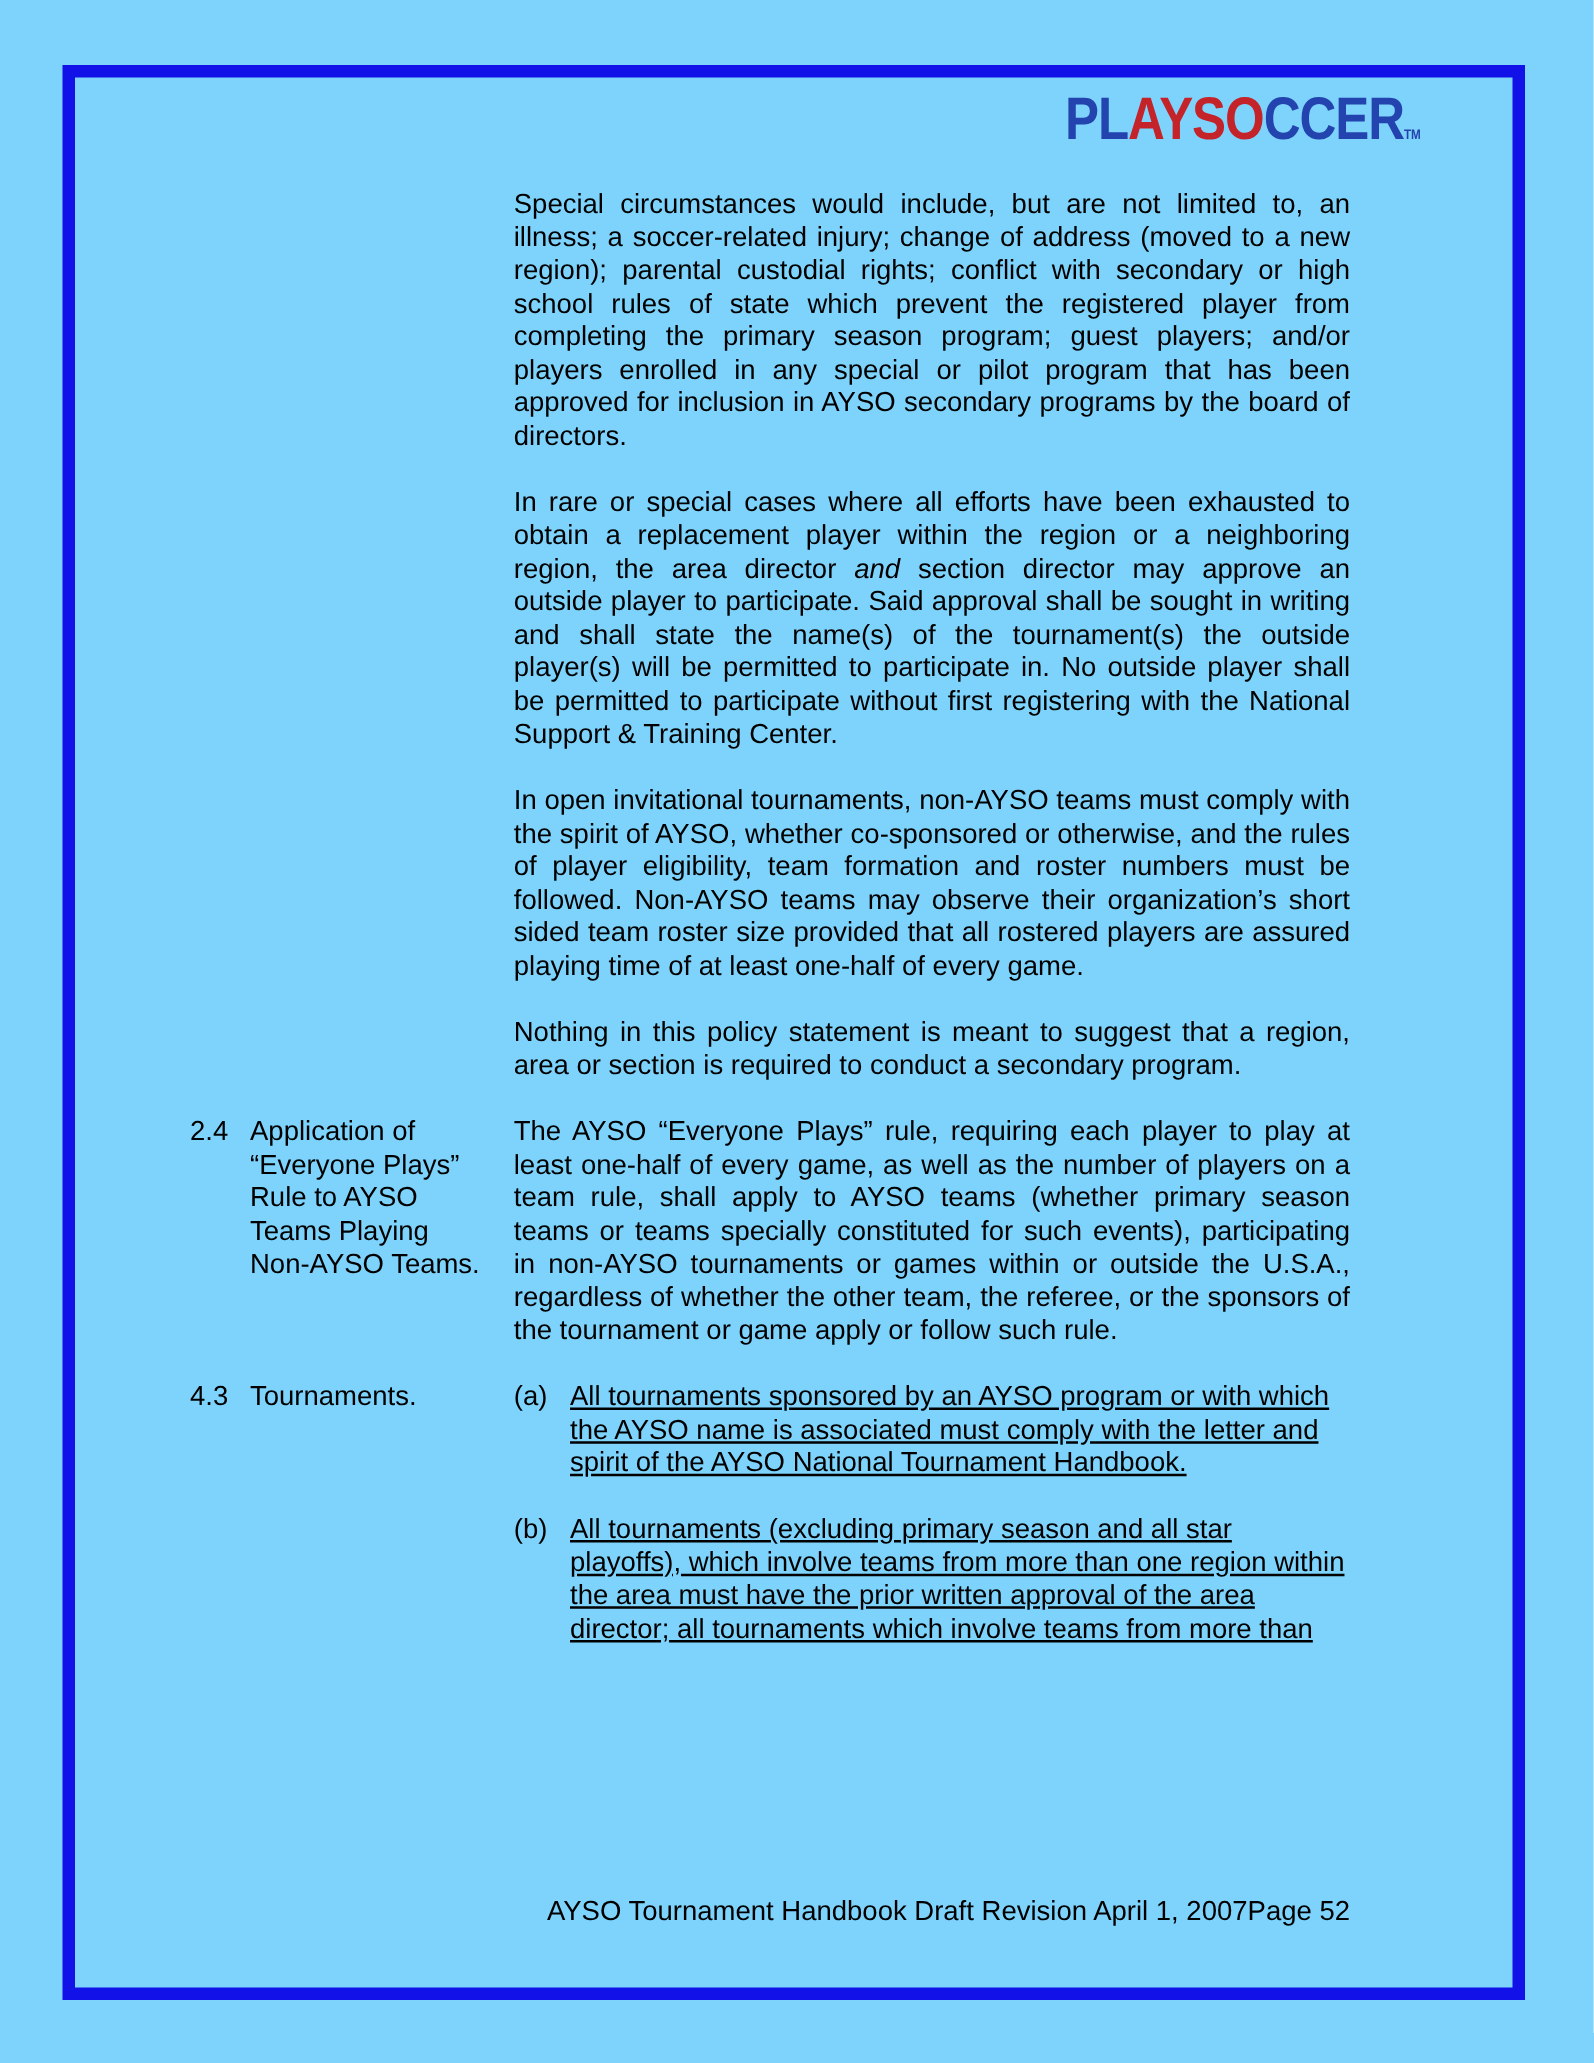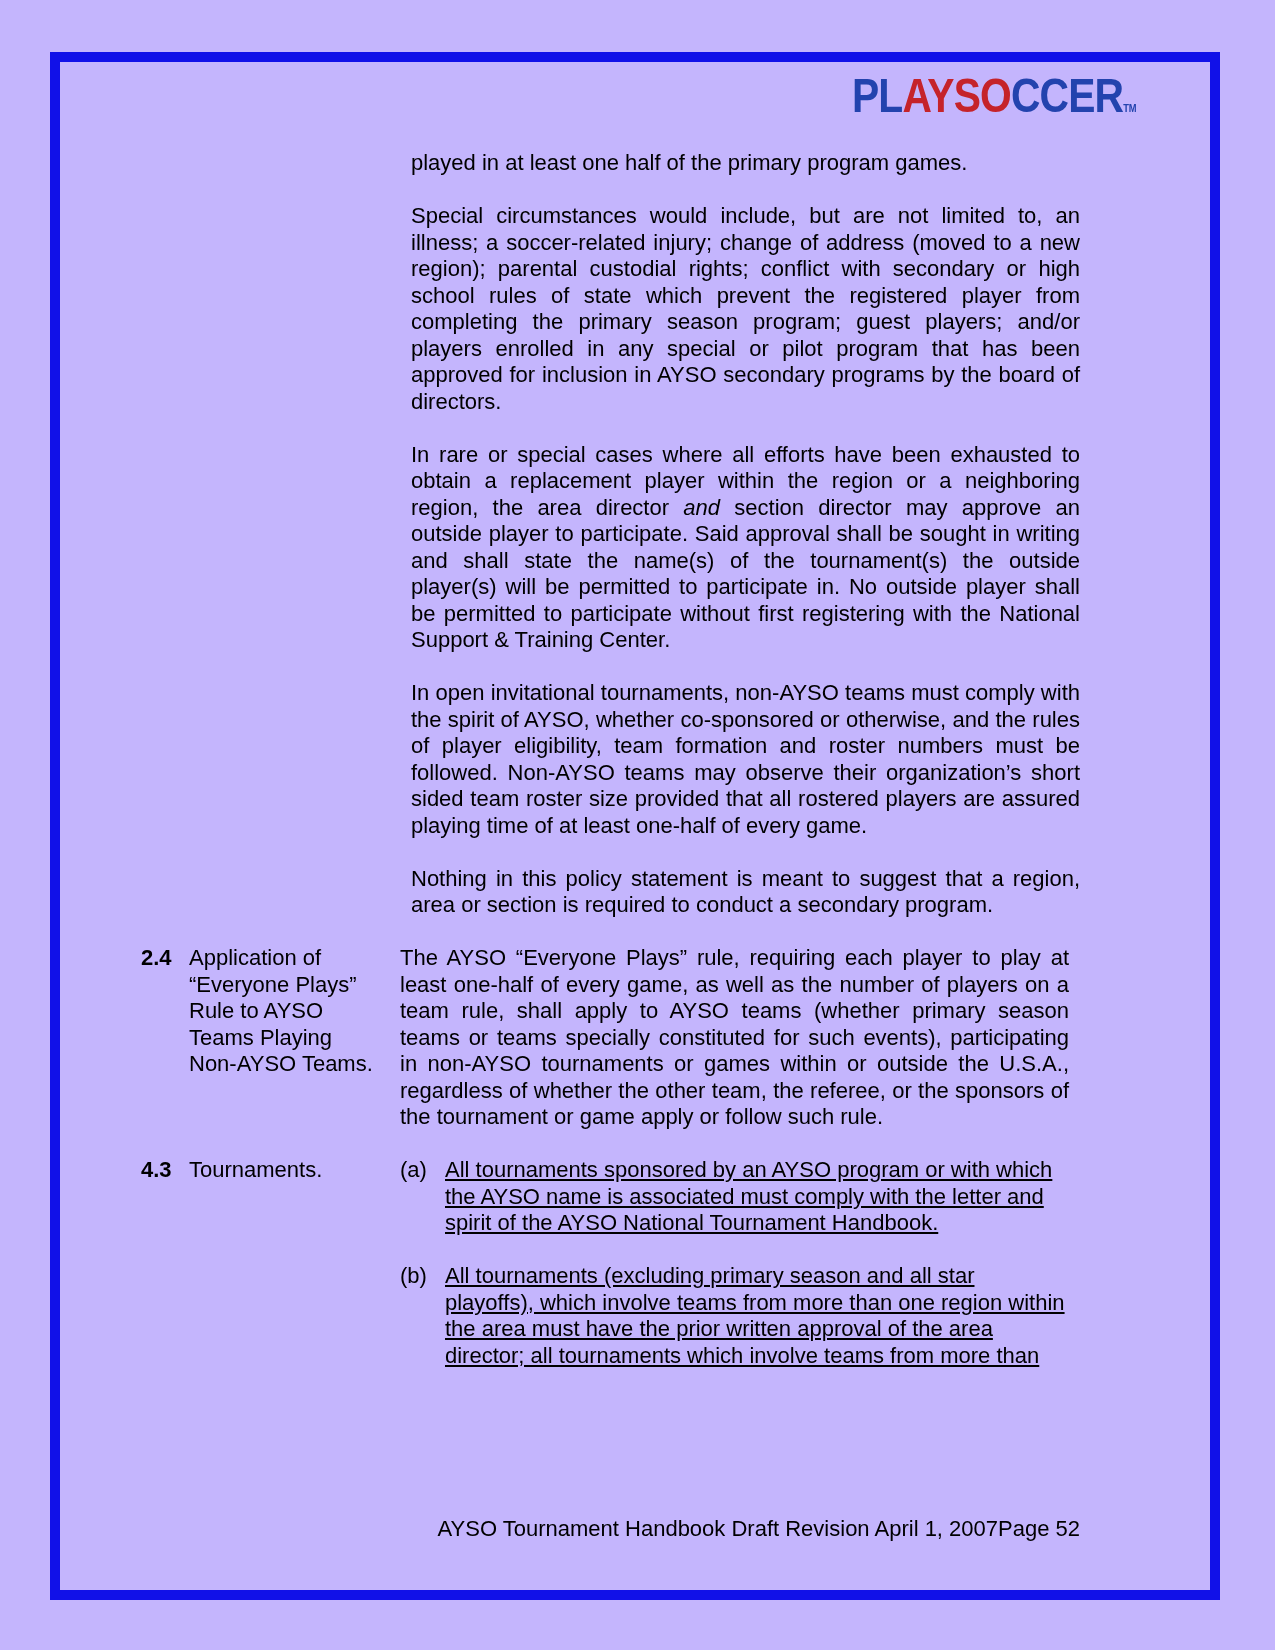--- a/index.html
+++ b/index.html
@@ -1,20 +1,20 @@
 <!DOCTYPE html>
 <html style="--border-blue: #1111e8; --logo-blue: #2343ae; --logo-red: #c5232a;"><head>
 <meta charset="utf-8">
 <style>
   html, body { margin: 0; padding: 0; background: #ffffff; }
   .page {
     position: relative;
     width: 1275px;
     height: 1650px;
-    background: #c4b5fd;
+    background: #7dd3fc;
     overflow: hidden;
     font-family: "Liberation Sans", sans-serif;
     color: #000000;
   }
   .frame {
     position: absolute;
     left: 50px;
     top: 52px;
     width: 1170px;
     height: 1548px;
@@ -56,22 +56,22 @@
   }
   .ital { font-style: italic; }
   .sec-row {
     display: flex;
     align-items: flex-start;
     margin-bottom: 26.5px;
   }
   .sec-num {
     flex: none;
     width: 48px;
-    margin-left: 6px;
-    font-weight: bold;
+    margin-left: 17px;
+    font-weight: normal;
   }
   .sec-head {
     flex: none;
     width: 211px;
     font-weight: normal;
   }
   .sec-body {
     flex: none;
     width: 669px;
     text-align: justify;
@@ -102,21 +102,20 @@
 <div class="page">
 
   <div class="frame"></div>
 
   <div class="logo">
     <span class="seg-blue">PL</span><span class="seg-red">AYSO</span><span class="seg-blue">CCER</span><span class="tm">TM</span>
   </div>
 
   <div class="content">
 
-    <p class="para">played in at least one half of the primary program games.</p>
 
     <p class="para">Special circumstances would include, but are not limited to, an illness; a soccer-related injury; change of address (moved to a new region); parental custodial rights; conflict with secondary or high school rules of state which prevent the registered player from completing the primary season program; guest players; and/or players enrolled in any special or pilot program that has been approved for inclusion in AYSO secondary programs by the board of directors.</p>
 
 
     <p class="para"><span>In rare or special cases where all efforts have been exhausted to obtain a replacement player within the region or a neighboring region, the area director </span><span class="ital">and</span><span> section director may approve an outside player to participate. Said approval shall be sought in writing and shall state the name(s) of the tournament(s) the outside player(s) will be permitted to participate in. No outside player shall be permitted to participate without first registering with the National Support &amp; Training Center.</span></p>
 
     <p class="para">In open invitational tournaments, non-AYSO teams must comply with the spirit of AYSO, whether co-sponsored or otherwise, and the rules of player eligibility, team formation and roster numbers must be followed. Non-AYSO teams may observe their organization’s short sided team roster size provided that all rostered players are assured playing time of at least one-half of every game.</p>
 
     <p class="para">Nothing in this policy statement is meant to suggest that a region, area or section is required to conduct a secondary program.</p>
 

